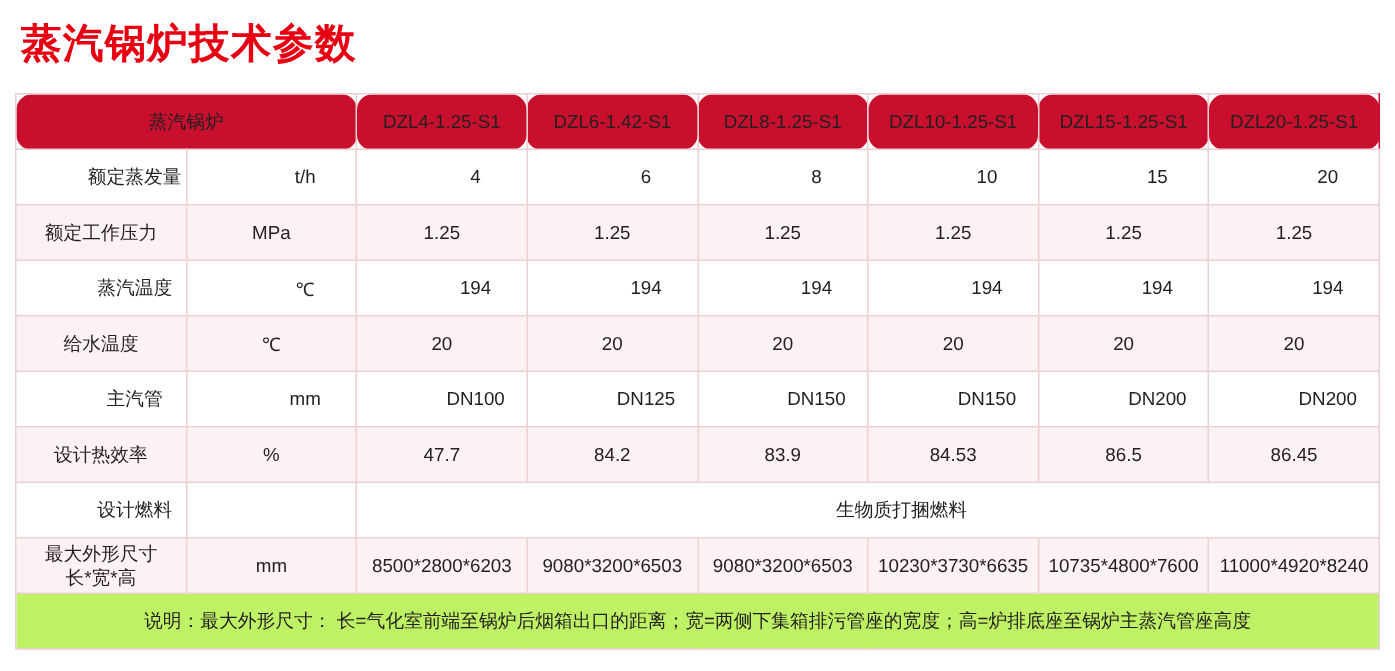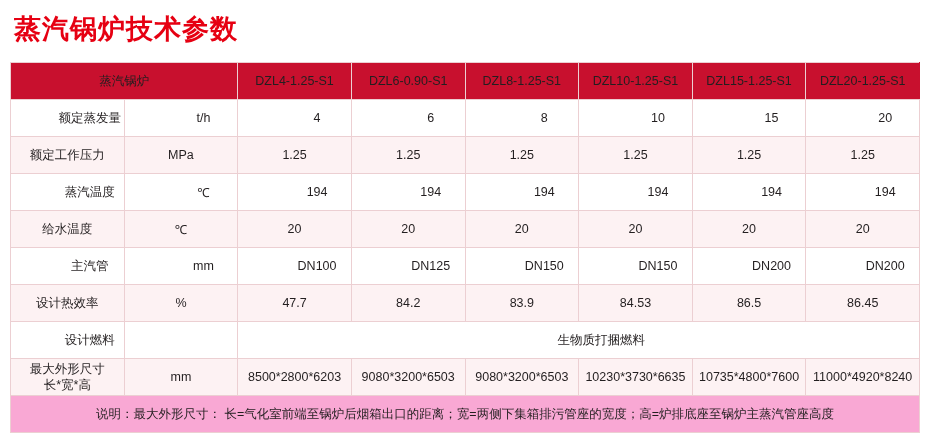--- a/index.html
+++ b/index.html
@@ -56,20 +56,21 @@
   thead th {
     background: #c8102e;
     color: #ffffff;
     font-size: 13px;
     height: 33px;
     border: 1px solid #c8102e;
     border-right: 1px solid #e2curl;
   }
   thead th {
     border-right: 1px solid #d8425b;
+    border-radius: 10px;
   }
   thead th:last-child {
     border-right: 1px solid #c8102e;
   }
   tbody tr.row-odd td {
     background: #ffffff;
     padding-left: 45px;
   }
   tbody tr.row-even td {
     background: #fdf2f3;
@@ -86,21 +87,21 @@
   }
   .cell-two-line {
     line-height: 16px;
   }
   .note-row td {
     text-align: left;
     padding: 6px 10px;
     font-size: 11.5px;
     line-height: 16px;
     height: 30px;
-    background: #f9a8d4;
+    background: #bef264;
     color: #231f20;
     margin-left: 20px;
   }
   .fuel-cell {
     text-align: center;
   }
   .tall td {
     height: 46px;
   }
 </style>
@@ -110,21 +111,21 @@
 <div class="page">
 
   <div class="title">蒸汽锅炉技术参数</div>
 
   <div class="table-wrap">
     <table class="spec">
       <thead>
         <tr>
           <th colspan="2" class="col-name">蒸汽锅炉</th>
           <th class="col-val">DZL4-1.25-S1</th>
-          <th class="col-val">DZL6-0.90-S1</th>
+          <th class="col-val">DZL6-1.42-S1</th>
           <th class="col-val">DZL8-1.25-S1</th>
           <th class="col-val">DZL10-1.25-S1</th>
           <th class="col-val">DZL15-1.25-S1</th>
           <th class="col-val">DZL20-1.25-S1</th>
         </tr>
       </thead>
       <tbody>
 
         <tr class="row-odd">
           <td class="col-name">额定蒸发量</td>

